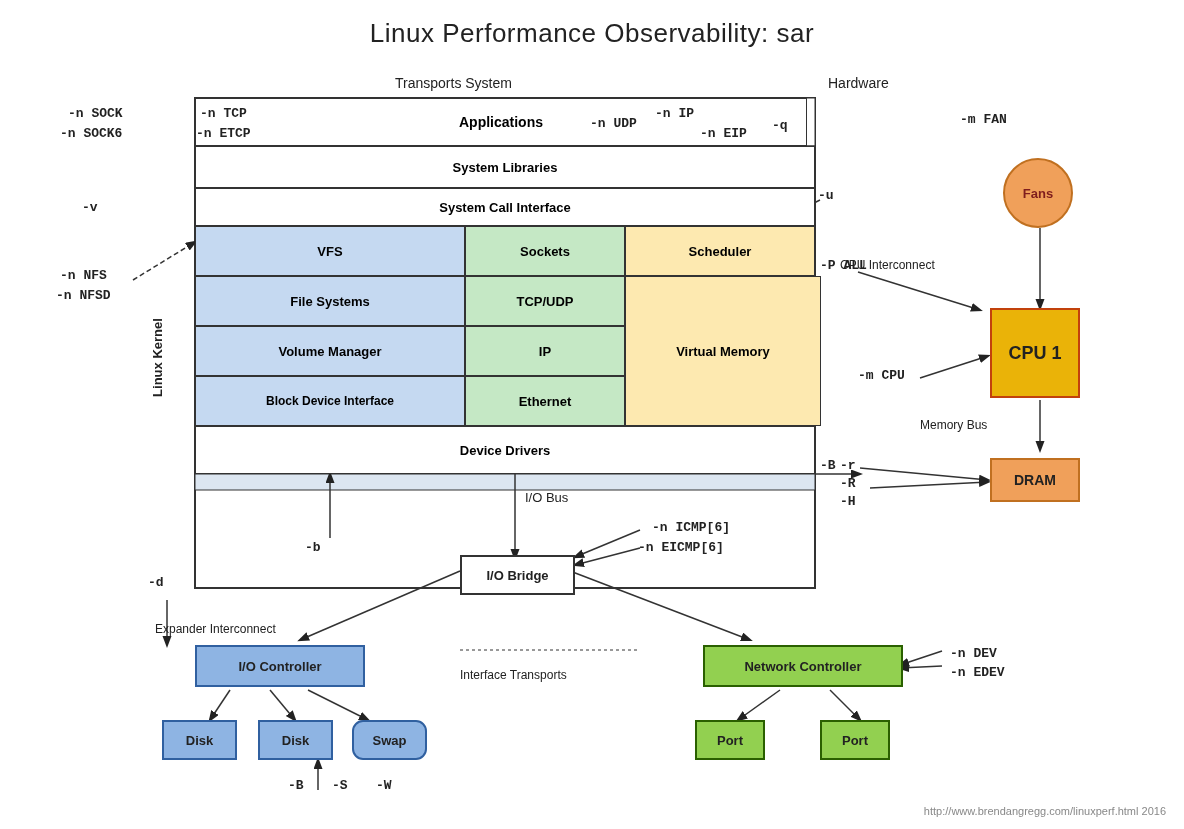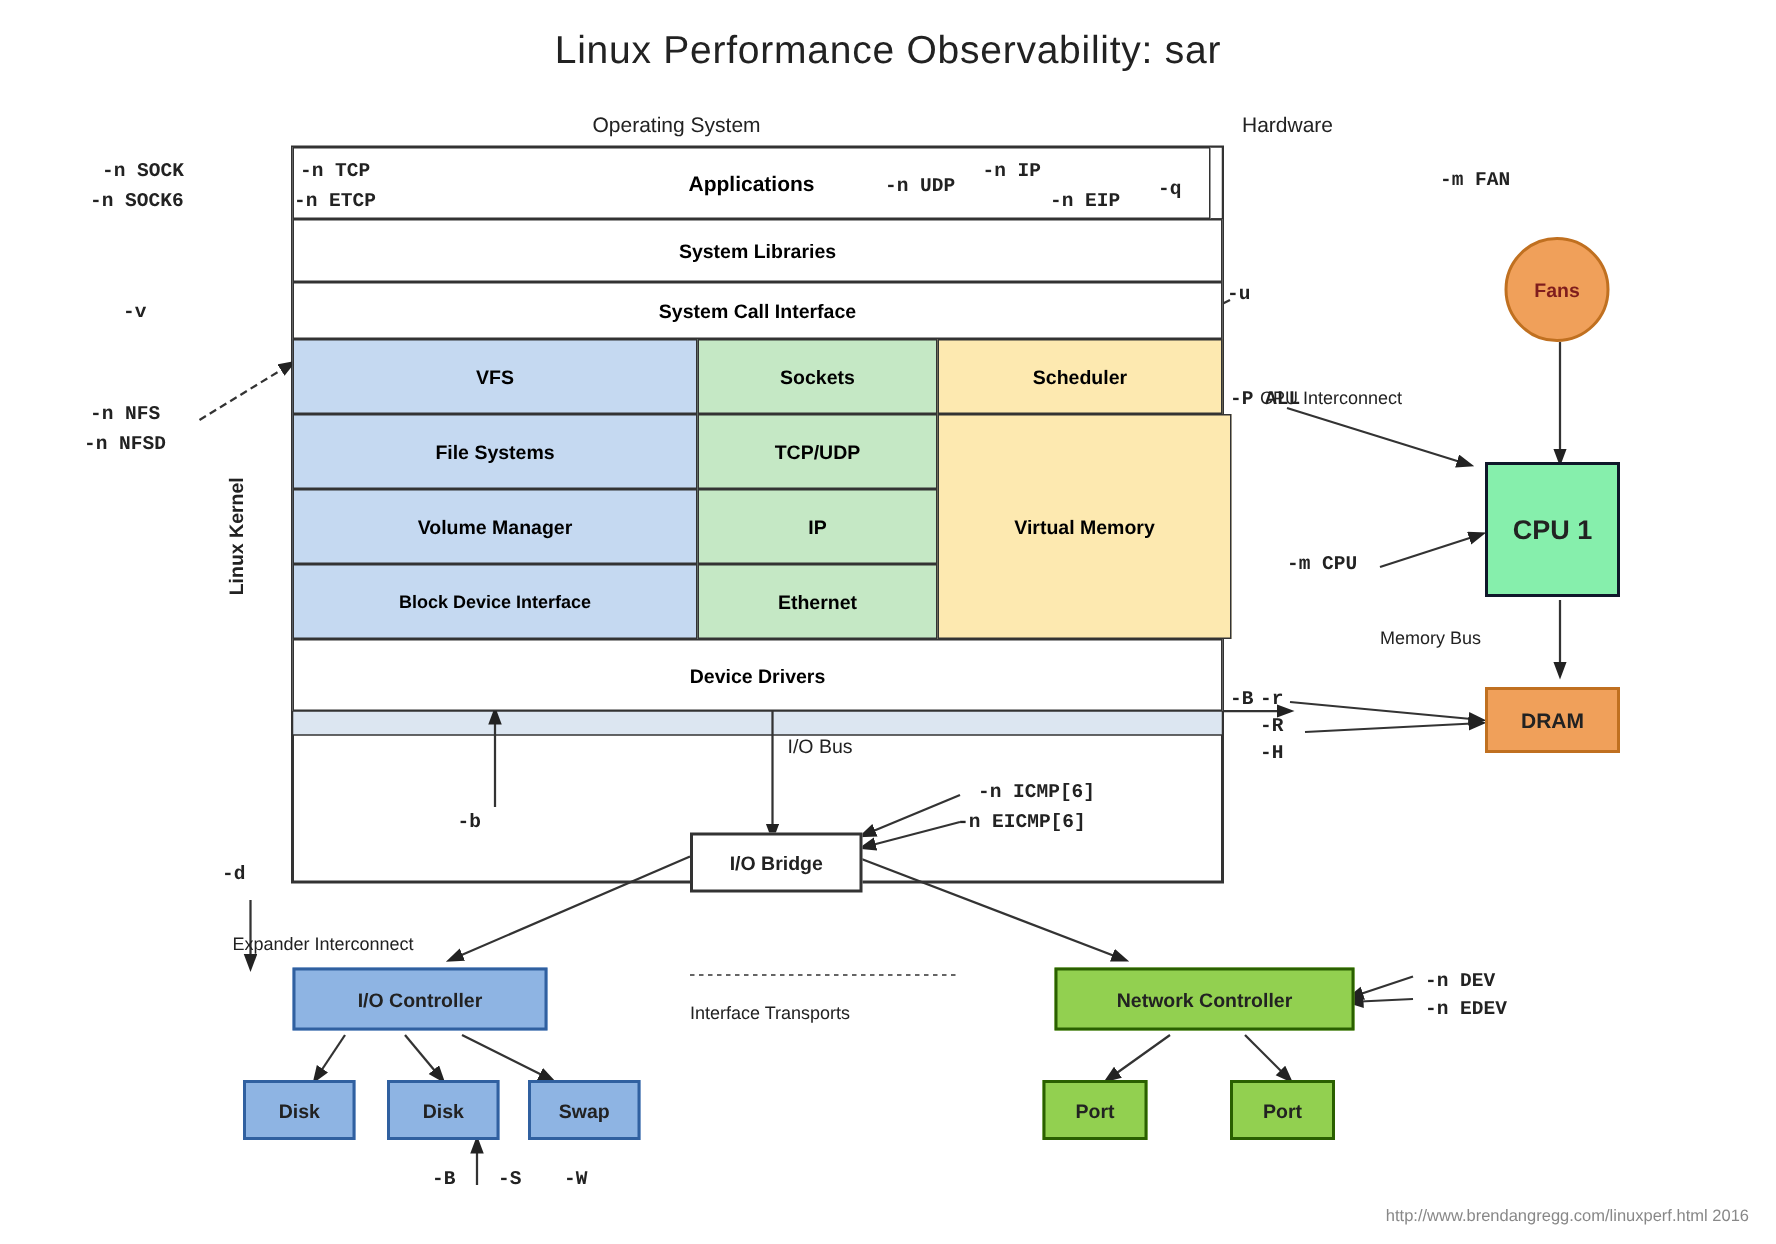--- a/index.html
+++ b/index.html
@@ -82,22 +82,22 @@
       display: flex;
       align-items: center;
       justify-content: center;
       font-size: 13px;
       font-weight: bold;
       color: #7f1d1d;
     }
     
     .cpu-box {
       position: absolute;
-      background: #86efac;
-      border: 2px solid #0f172a;
+      background: #eab308;
+      border: 2px solid #c2410c;
       display: flex;
       align-items: center;
       justify-content: center;
       font-size: 14px;
       font-weight: bold;
       color: #222;
       text-align: center;
     }
     
     .dram-box {
@@ -288,21 +288,21 @@
     <line x1="510" y1="345" x2="490" y2="338" stroke="#333" stroke-width="1.5" marker-end="url(#arrow)"></line>
 
     <line x1="133" y1="280" x2="195" y2="242" stroke="#333" stroke-width="1.5" stroke-dasharray="5,3" marker-end="url(#arrow)"></line>
 
     <line x1="318" y1="790" x2="318" y2="760" stroke="#333" stroke-width="1.5" marker-end="url(#arrow)"></line>
 
     <line x1="460" y1="650" x2="640" y2="650" stroke="#333" stroke-width="1" stroke-dasharray="3,3"></line>
 
   </svg>
 
-  <div class="label" style="left:395px; top:75px; font-size:14px;">Operating System</div>
+  <div class="label" style="left:395px; top:75px; font-size:14px;">Transports System</div>
 
   <div class="label" style="left:828px; top:75px; font-size:14px;">Hardware</div>
 
   <div class="layer" style="left:195px; top:98px; width:612px; height:48px; font-size:14px;">Applications</div>
 
   <div class="layer" style="left:195px; top:146px; width:620px; height:42px; font-size:13px;">System Libraries</div>
 
   <div class="layer" style="left:195px; top:188px; width:620px; height:38px; font-size:13px;">System Call Interface</div>
 
   <div class="layer layer-blue" style="left:195px; top:226px; width:270px; height:50px; font-size:13px;">VFS</div>
@@ -341,21 +341,21 @@
   <div class="io-bridge-box" style="left:460px; top:555px; width:115px; height:40px; font-size:13px; font-weight:bold;">I/O Bridge</div>
 
   <div class="label" style="left:155px; top:622px; font-size:12px;">Expander Interconnect</div>
 
   <div class="io-ctrl-box" style="left:195px; top:645px; width:170px; height:42px; font-size:13px;">I/O Controller</div>
 
   <div class="disk-box" style="left:162px; top:720px; width:75px; height:40px; font-size:13px;">Disk</div>
 
   <div class="disk-box" style="left:258px; top:720px; width:75px; height:40px; font-size:13px;">Disk</div>
 
-  <div class="disk-box" style="left:352px; top:720px; width:75px; height:40px; font-size:13px;">Swap</div>
+  <div class="disk-box" style="left:352px; top:720px; width:75px; height:40px; font-size:13px;border-radius:11px;">Swap</div>
 
   <div class="label" style="left:460px; top:668px; font-size:12px;">Interface Transports</div>
 
   <div class="net-ctrl-box" style="left:703px; top:645px; width:200px; height:42px; font-size:13px;">Network Controller</div>
 
   <div class="port-box" style="left:695px; top:720px; width:70px; height:40px; font-size:13px;">Port</div>
 
   <div class="port-box" style="left:820px; top:720px; width:70px; height:40px; font-size:13px;">Port</div>
 
   <div class="label" style="left:840px; top:258px; font-size:12px; text-align:center; line-height:1.3;">CPU

